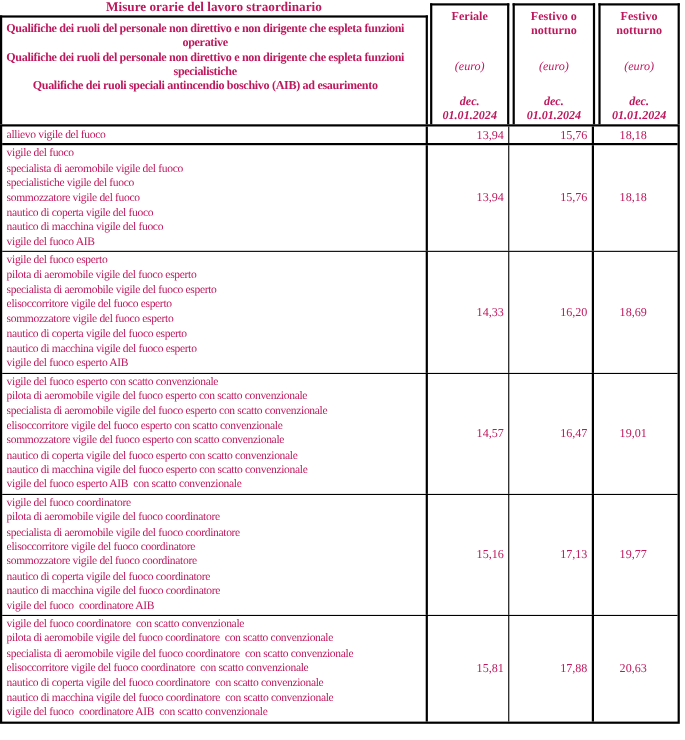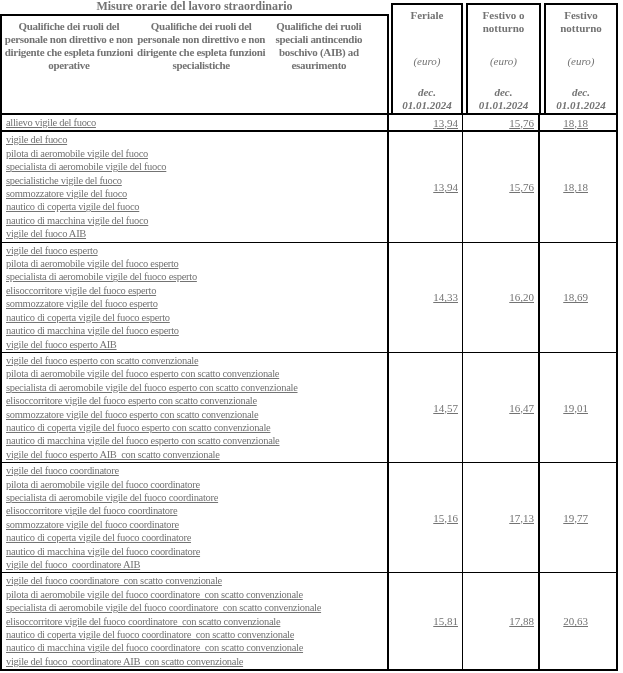--- a/index.html
+++ b/index.html
@@ -4,21 +4,21 @@
 <style>
   html, body {
     margin: 0;
     padding: 0;
     background: #ffffff;
   }
   .page {
     width: 623px;
     height: 673px;
     background: #ffffff;
-    color: #737373;
+    color: #be185d;
     font-family: "Liberation Serif", serif;
     box-sizing: border-box;
     padding: 0;
     overflow: hidden;
   }
   .sheet {
     width: 618px;
   }
 
   
@@ -39,20 +39,21 @@
     font-size: 12px;
     font-weight: bold;
     text-align: center;
   }
   .qual-box {
     flex: 1;
     border: 2px solid #000;
     border-bottom: none;
     box-sizing: border-box;
     display: flex;
+    flex-direction: column;
     justify-content: flex-start;
     padding: 4px 18px 3px 2px;
   }
   .qual-p {
     font-size: 11px;
     font-weight: bold;
     line-height: 13px;
     letter-spacing: -0.3px;
     text-align: center;
   }
@@ -99,21 +100,20 @@
 
   
   .data-table {
     border: 2px solid #000;
     box-sizing: border-box;
   }
   .row {
     display: flex;
     border-top: 1px solid #000;
     box-sizing: border-box;
-    text-decoration: underline;
   }
   .row.first-row { border-top: none; }
   .row.second-row { border-top: 2px solid #000; }
   .qcell {
     width: 387px;
     box-sizing: border-box;
     border-right: 2px solid #000;
     padding: 1px 2px 1px 4px;
   }
   .qline {
@@ -183,21 +183,20 @@
             <div class="qline">allievo vigile del fuoco</div>
           </div>
         <div class="vcell v1">13,94</div>
         <div class="vcell v2">15,76</div>
         <div class="vcell v3">18,18</div>
       </div>
 
       <div class="row second-row">
         <div class="qcell">
             <div class="qline">vigile del fuoco</div>
-            <div class="qline">pilota di aeromobile vigile del fuoco</div>
             <div class="qline">specialista di aeromobile vigile del fuoco</div>
             <div class="qline">specialistiche vigile del fuoco</div>
             <div class="qline">sommozzatore vigile del fuoco</div>
             <div class="qline">nautico di coperta vigile del fuoco</div>
             <div class="qline">nautico di macchina vigile del fuoco</div>
             <div class="qline">vigile del fuoco AIB</div>
           </div>
         <div class="vcell v1">13,94</div>
         <div class="vcell v2">15,76</div>
         <div class="vcell v3">18,18</div>

